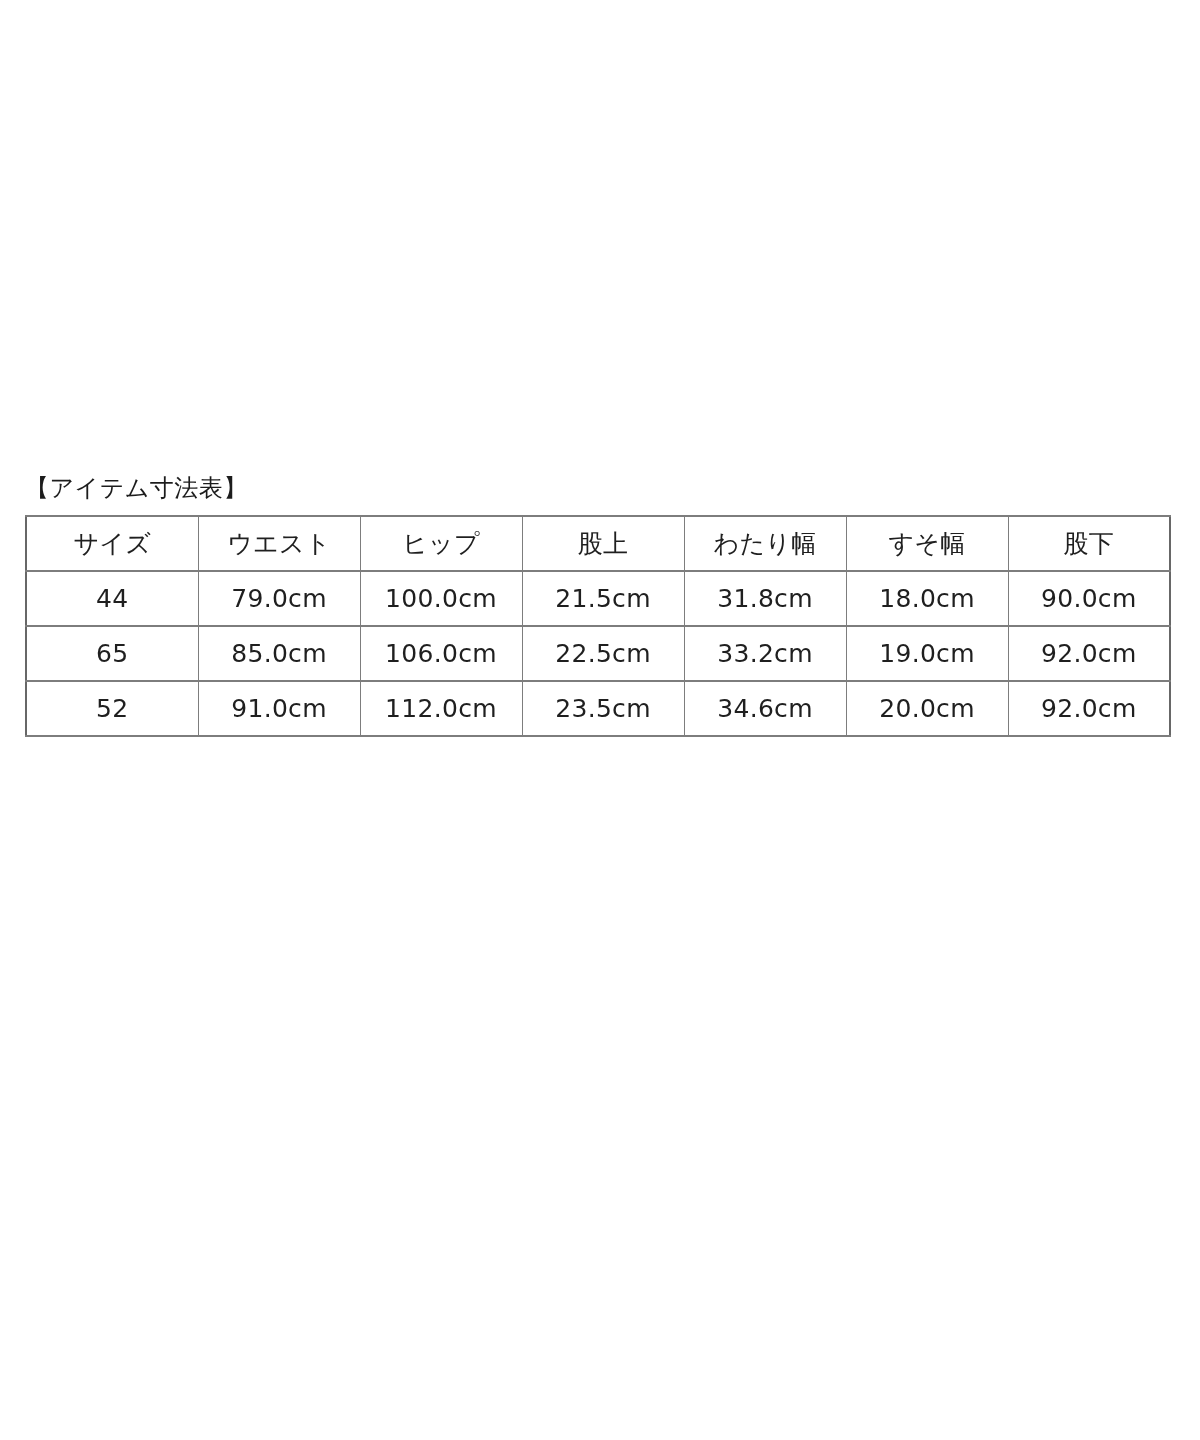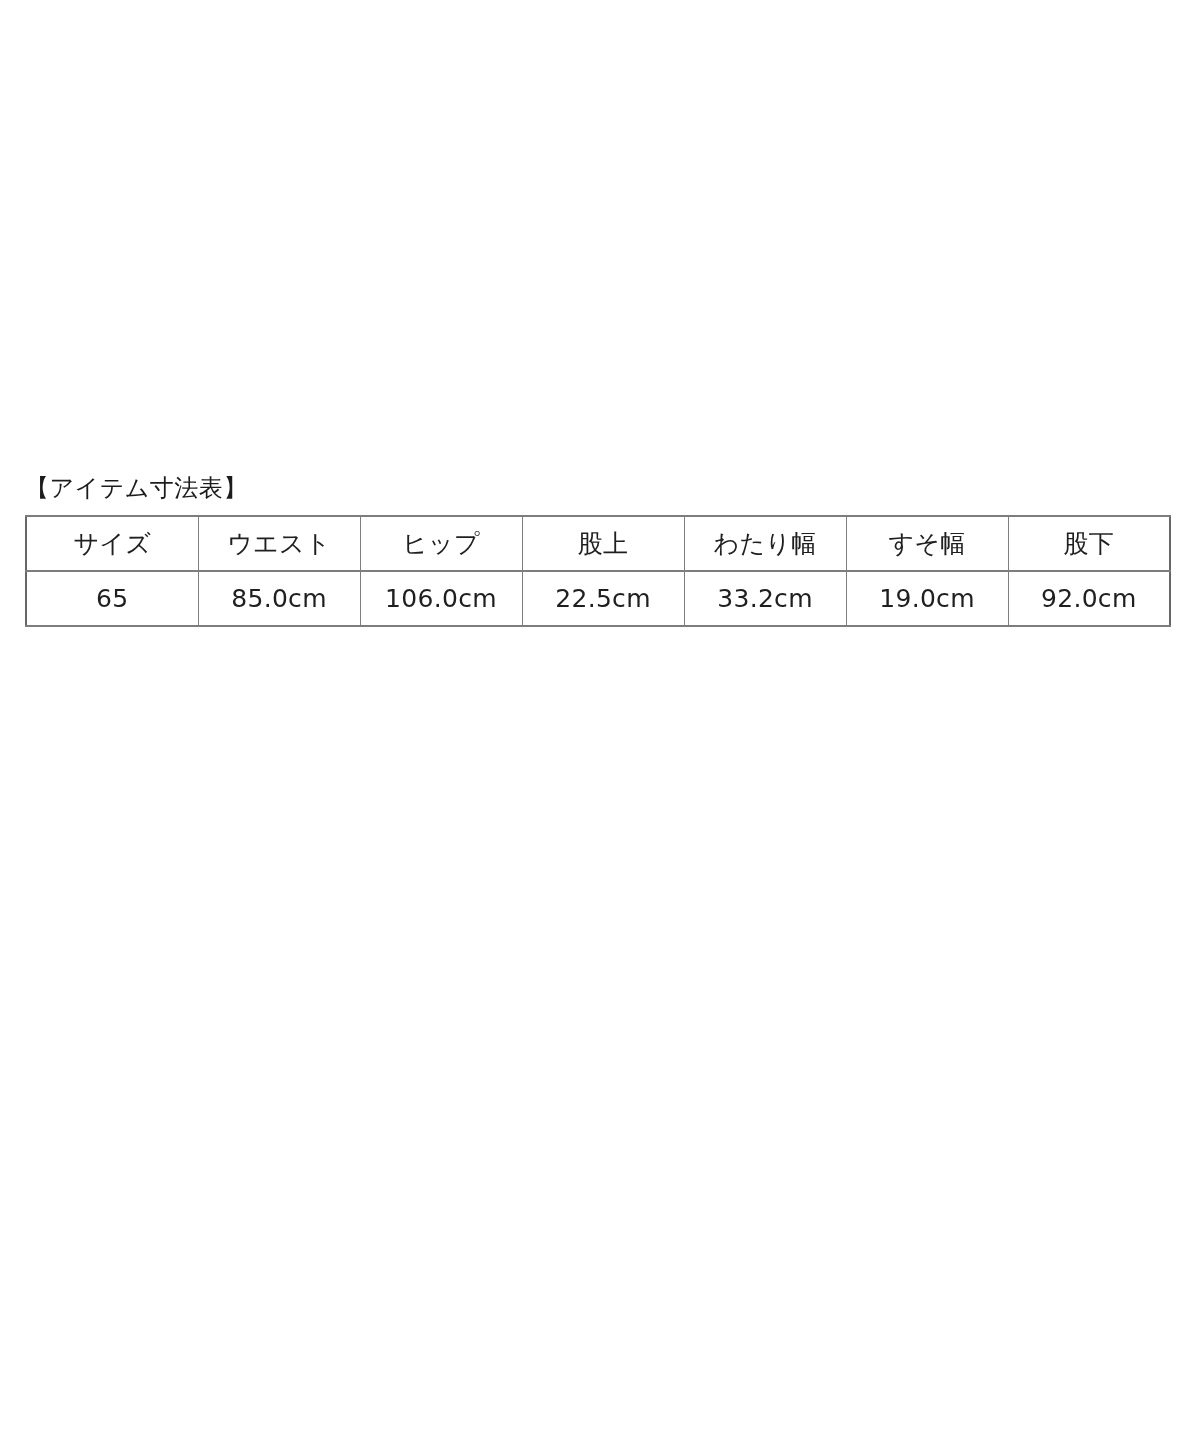--- a/index.html
+++ b/index.html
@@ -75,23 +75,41 @@
         <th>ウエスト</th>
         <th>ヒップ</th>
         <th>股上</th>
         <th>わたり幅</th>
         <th>すそ幅</th>
         <th>股下</th>
       </tr>
     </thead>
     <tbody>
       <tr>
+        <td>44</td>
+        <td>79.0cm</td>
+        <td>100.0cm</td>
+        <td>21.5cm</td>
+        <td>31.8cm</td>
+        <td>18.0cm</td>
+        <td>90.0cm</td>
+      </tr>
+      <tr>
         <td>65</td>
         <td>85.0cm</td>
         <td>106.0cm</td>
         <td>22.5cm</td>
         <td>33.2cm</td>
         <td>19.0cm</td>
         <td>92.0cm</td>
       </tr>
+      <tr>
+        <td>52</td>
+        <td>91.0cm</td>
+        <td>112.0cm</td>
+        <td>23.5cm</td>
+        <td>34.6cm</td>
+        <td>20.0cm</td>
+        <td>92.0cm</td>
+      </tr>
     </tbody>
   </table>
 </div>
 
 </body></html>

